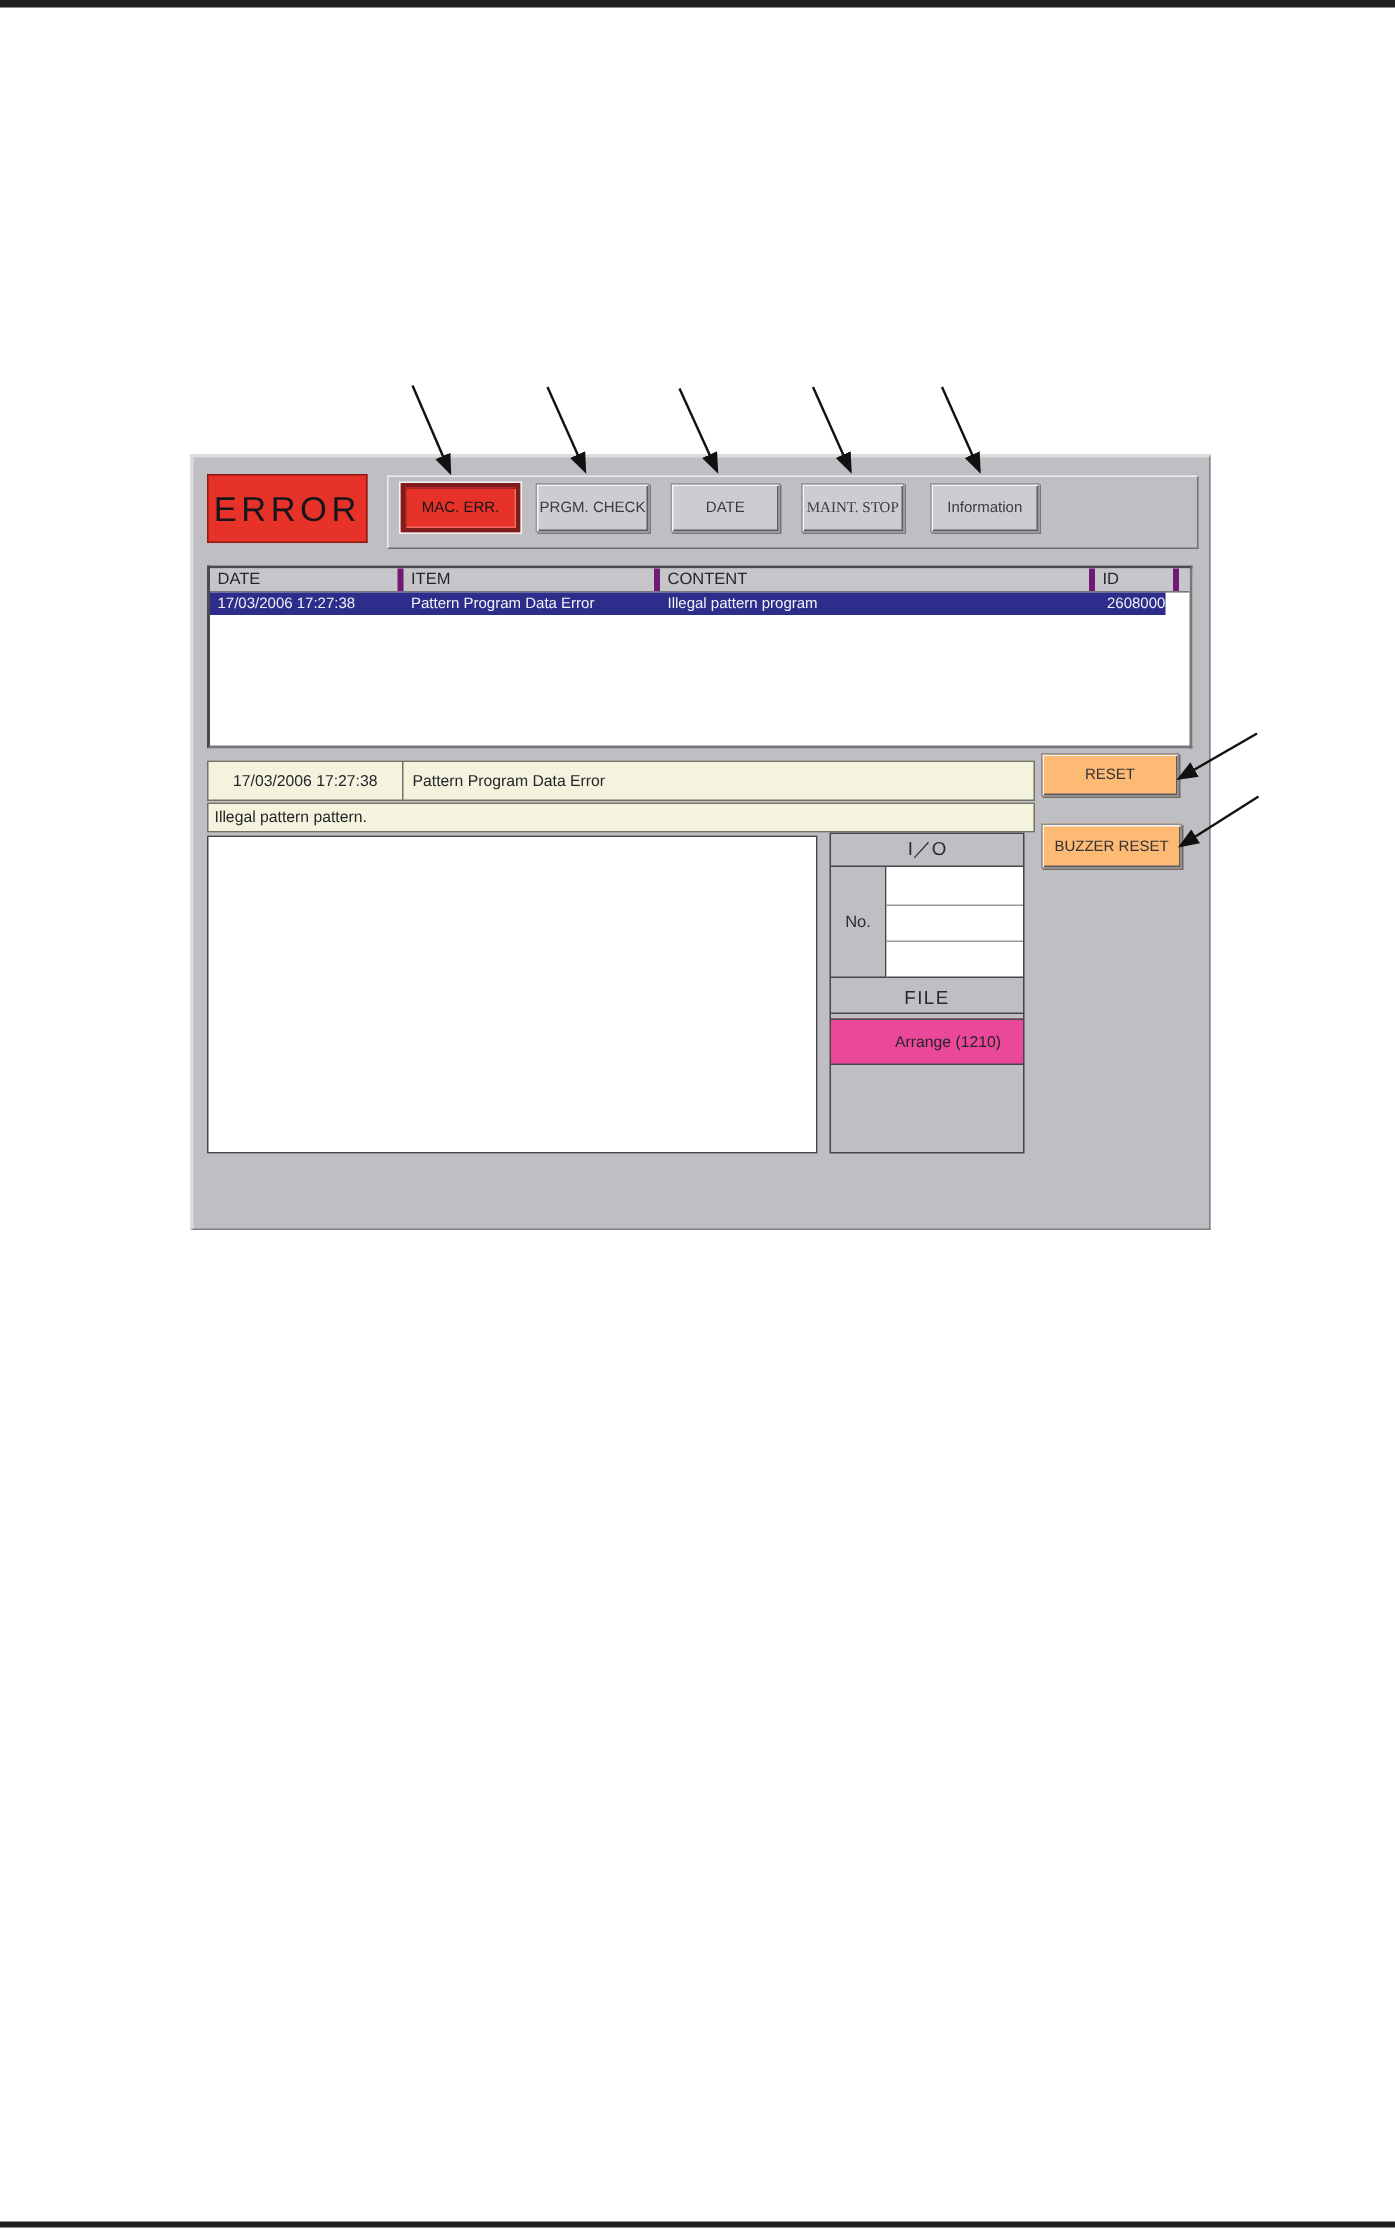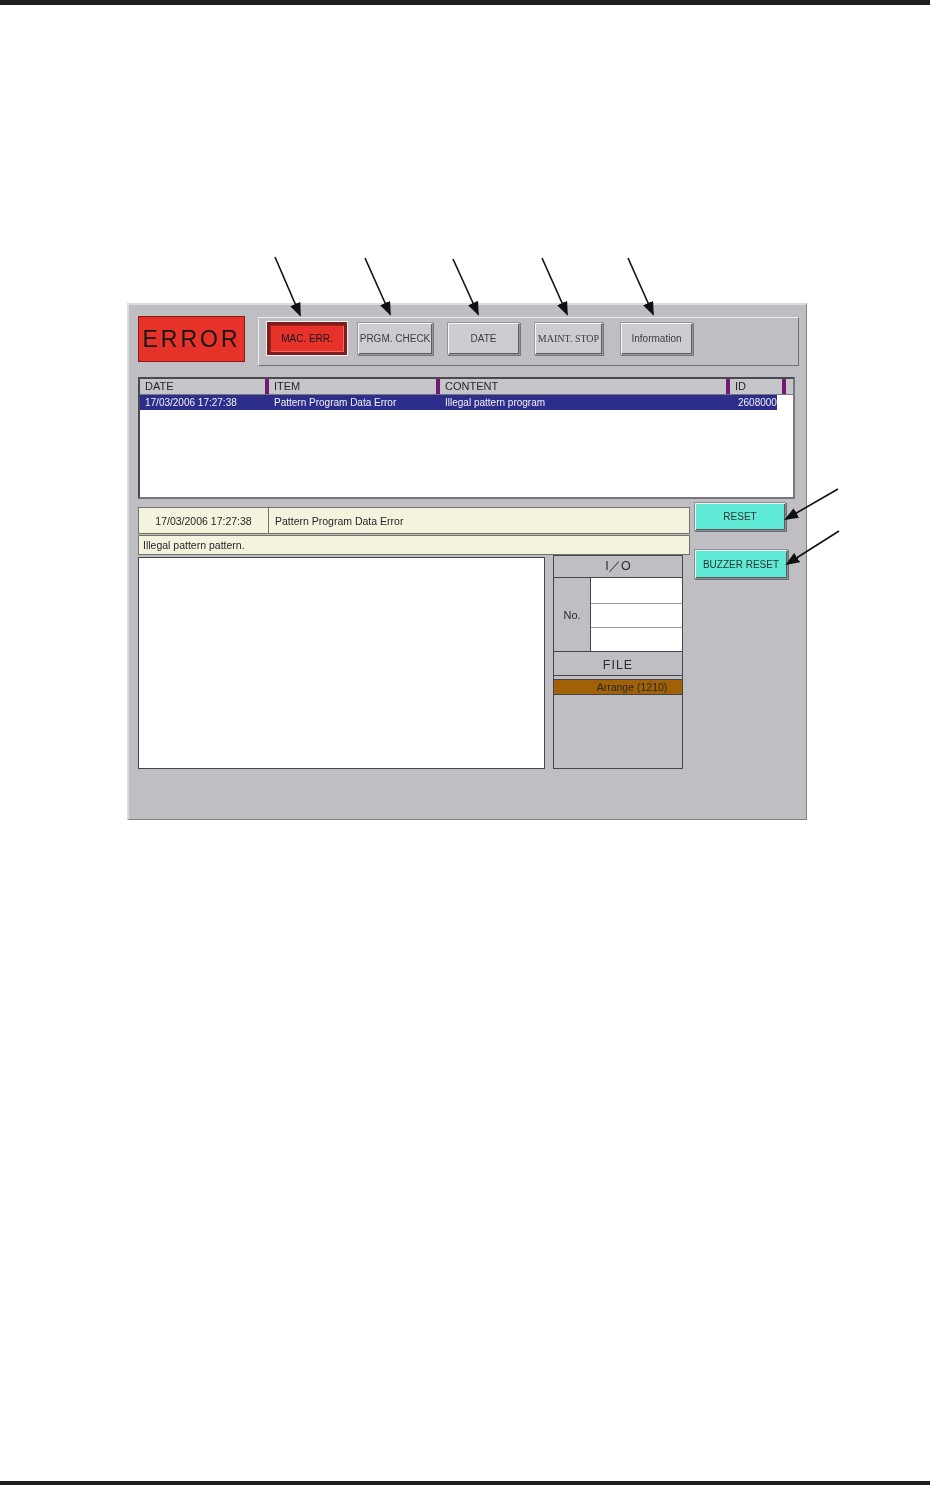--- a/index.html
+++ b/index.html
@@ -66,26 +66,26 @@
   .no-label { left:0; top:22px; width:37px; height:74px; border-right:1px solid #46464a;
     border-bottom:1px solid #46464a; font-size:11px; color:#2a2a2e;
     display:flex; align-items:center; justify-content:center; }
   .no-cell { left:37px; width:91px; background:#ffffff; border-bottom:1px solid #9a9a9e; }
   .no-cell-1 { top:22px; height:26px; }
   .no-cell-2 { top:48px; height:24px; }
   .no-cell-3 { top:72px; height:24px; border-bottom:1px solid #46464a; }
   .file-head { left:0; top:98px; width:128px; height:22px; border-bottom:1px solid #46464a;
     font-size:12.5px; letter-spacing:1px; color:#2a2a2e;
     display:flex; align-items:center; justify-content:center; }
-  .file-cell { left:0; top:123px; width:128px; height:16px; background:#a16207;
+  .file-cell { left:0; top:123px; width:128px; height:31px; background:#ec4899;
     border-top:1px solid #46464a; border-bottom:1px solid #46464a; font-size:10.5px; color:#26262a;
     display:flex; align-items:center; justify-content:center;padding-left:28px; }
 
   
-  .act-btn { left:565px; width:92px; background:#5eead4; border:1px solid #8e8e92;
+  .act-btn { left:565px; width:92px; background:#fdba74; border:1px solid #8e8e92;
     box-shadow:inset 1px 1px 0 #f4f4f6, inset -1px -1px 0 #5d5d61, 1px 1px 0 #6d6d71;
     font-size:10px; color:#333337; display:flex; align-items:center; justify-content:center; }
   .btn-reset { top:197px; height:29px; }
   .btn-buzzer { top:244px; height:30px; width:94px; }
 
   
   .status-bar { left:2px; top:494px; width:675px; height:20px; }
   .seg { position:absolute; top:2px; height:16px; background:#bfbfc3;
     box-shadow:inset 1px 1px 0 #67676b, inset -1px -1px 0 #f2f2f4;
     font-size:10.5px; color:#333337; display:flex; align-items:center; justify-content:center;

